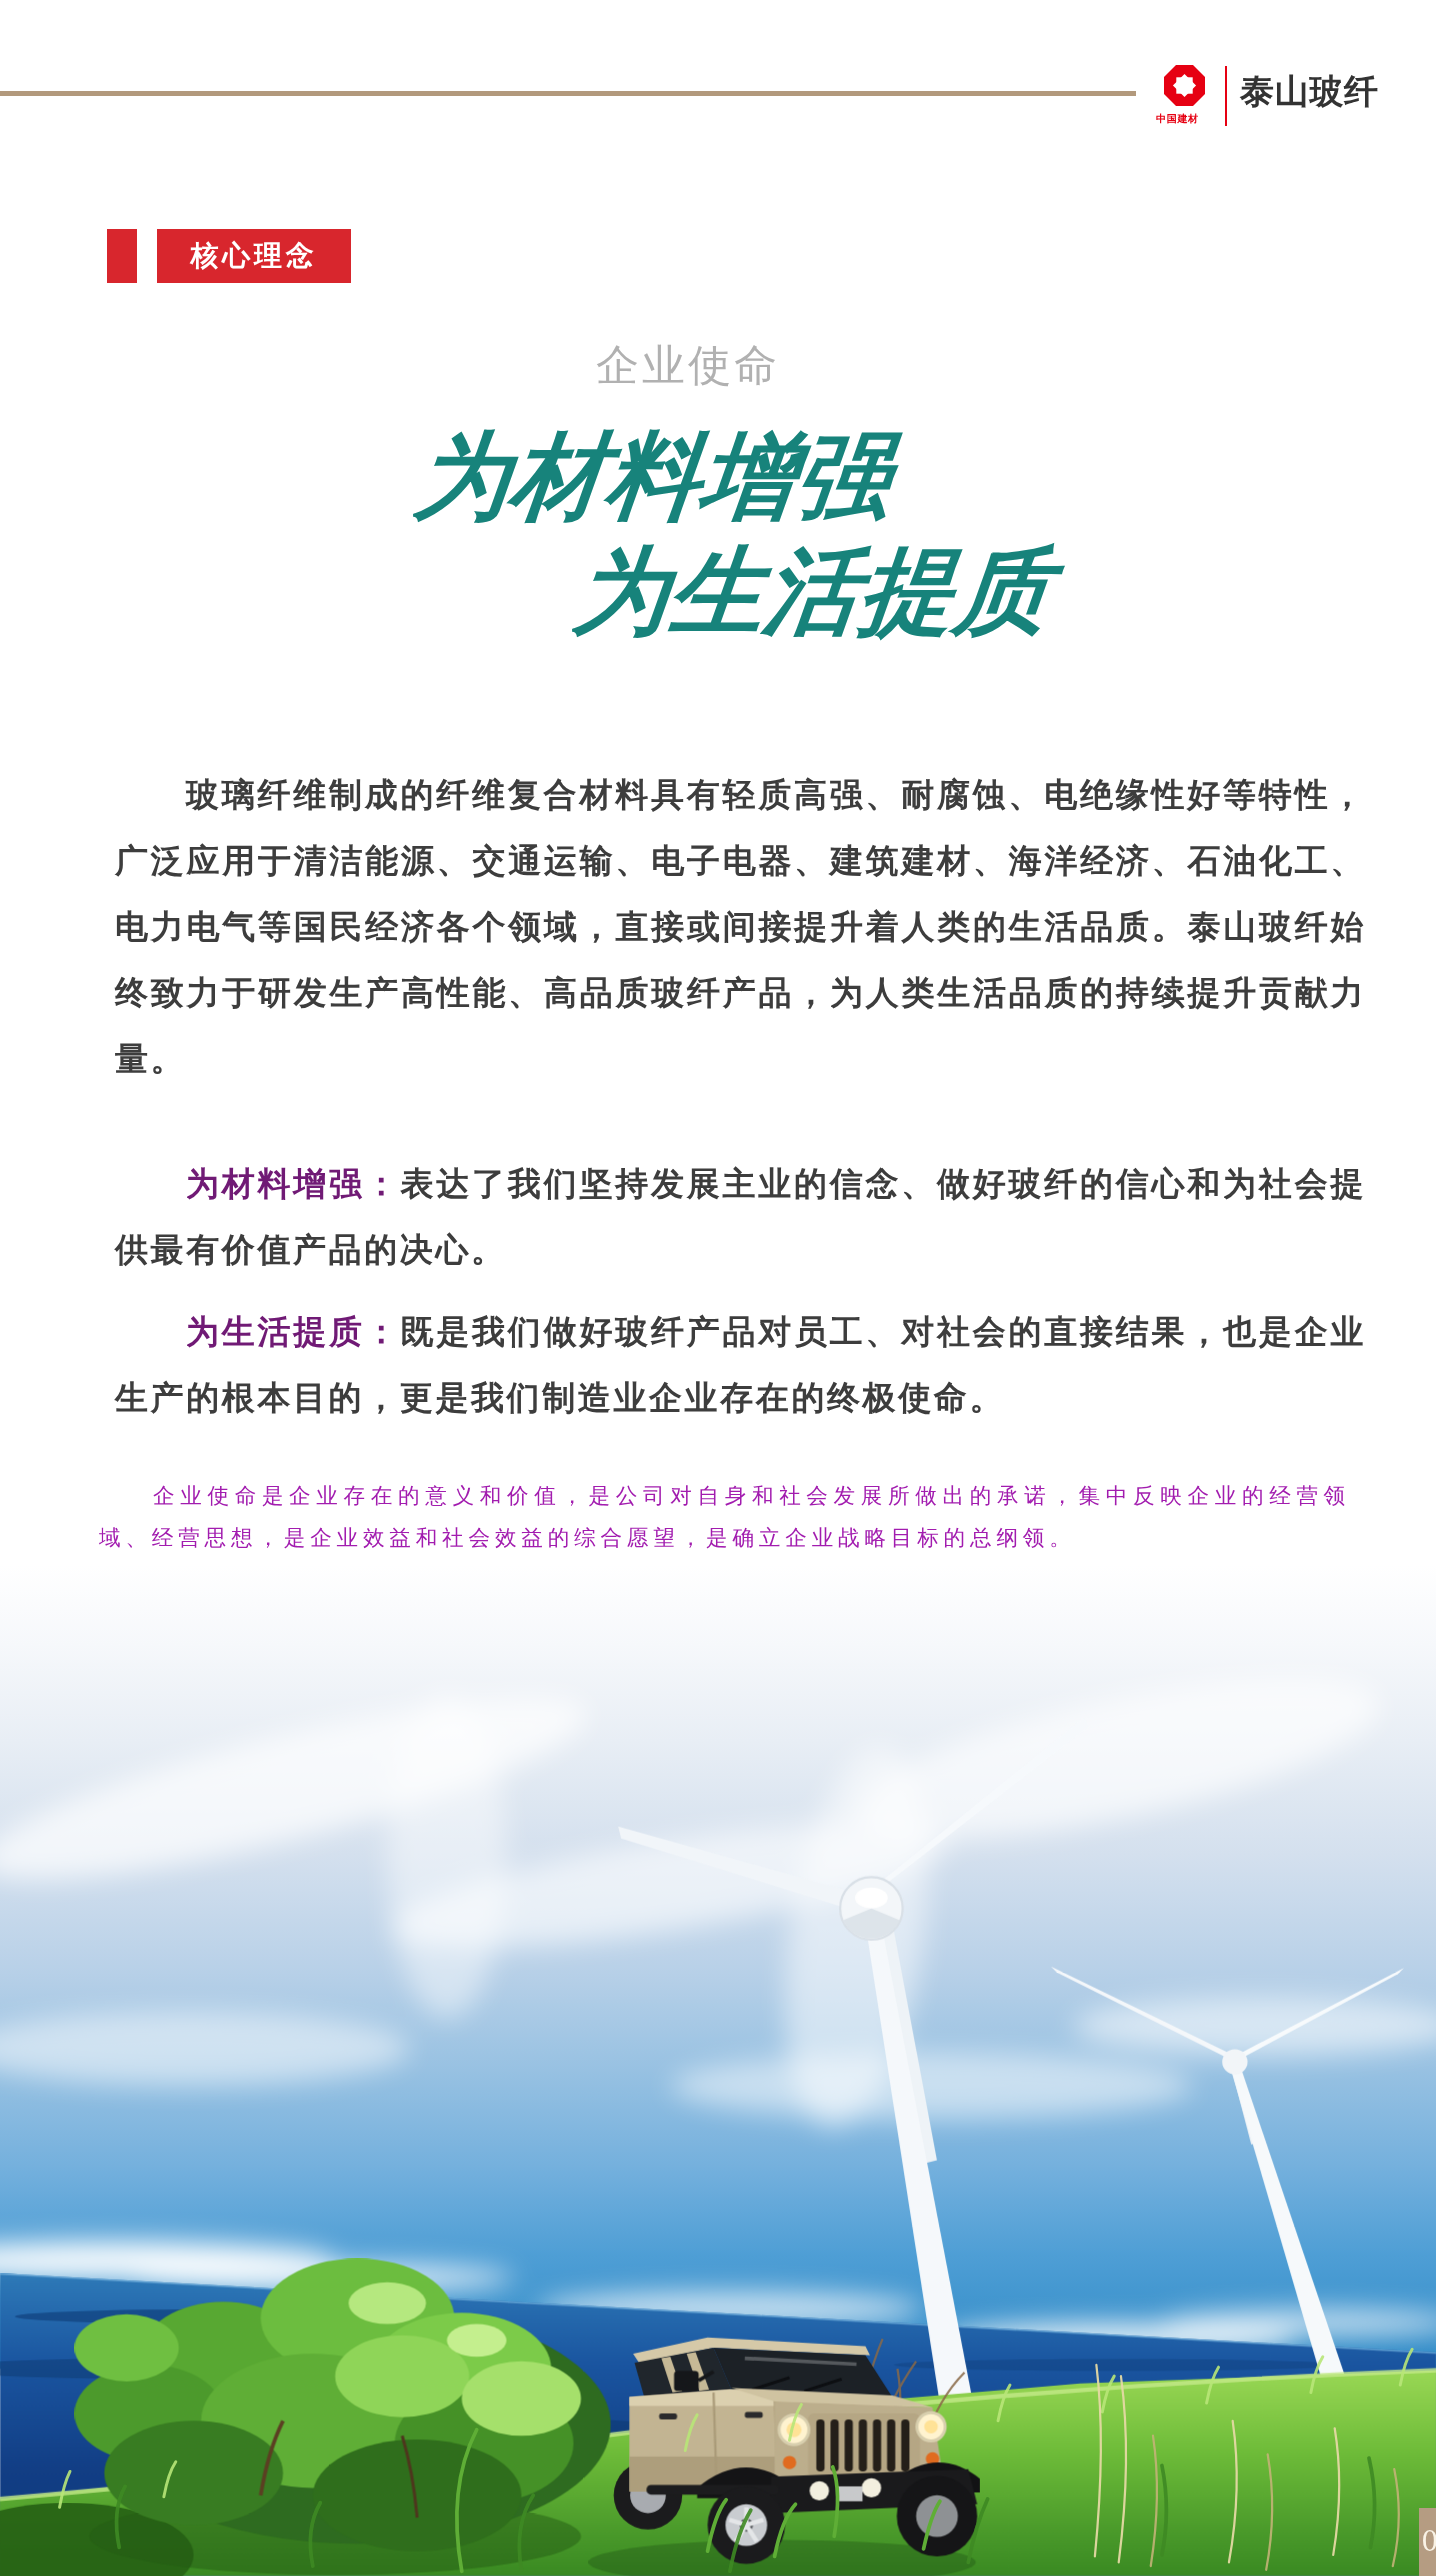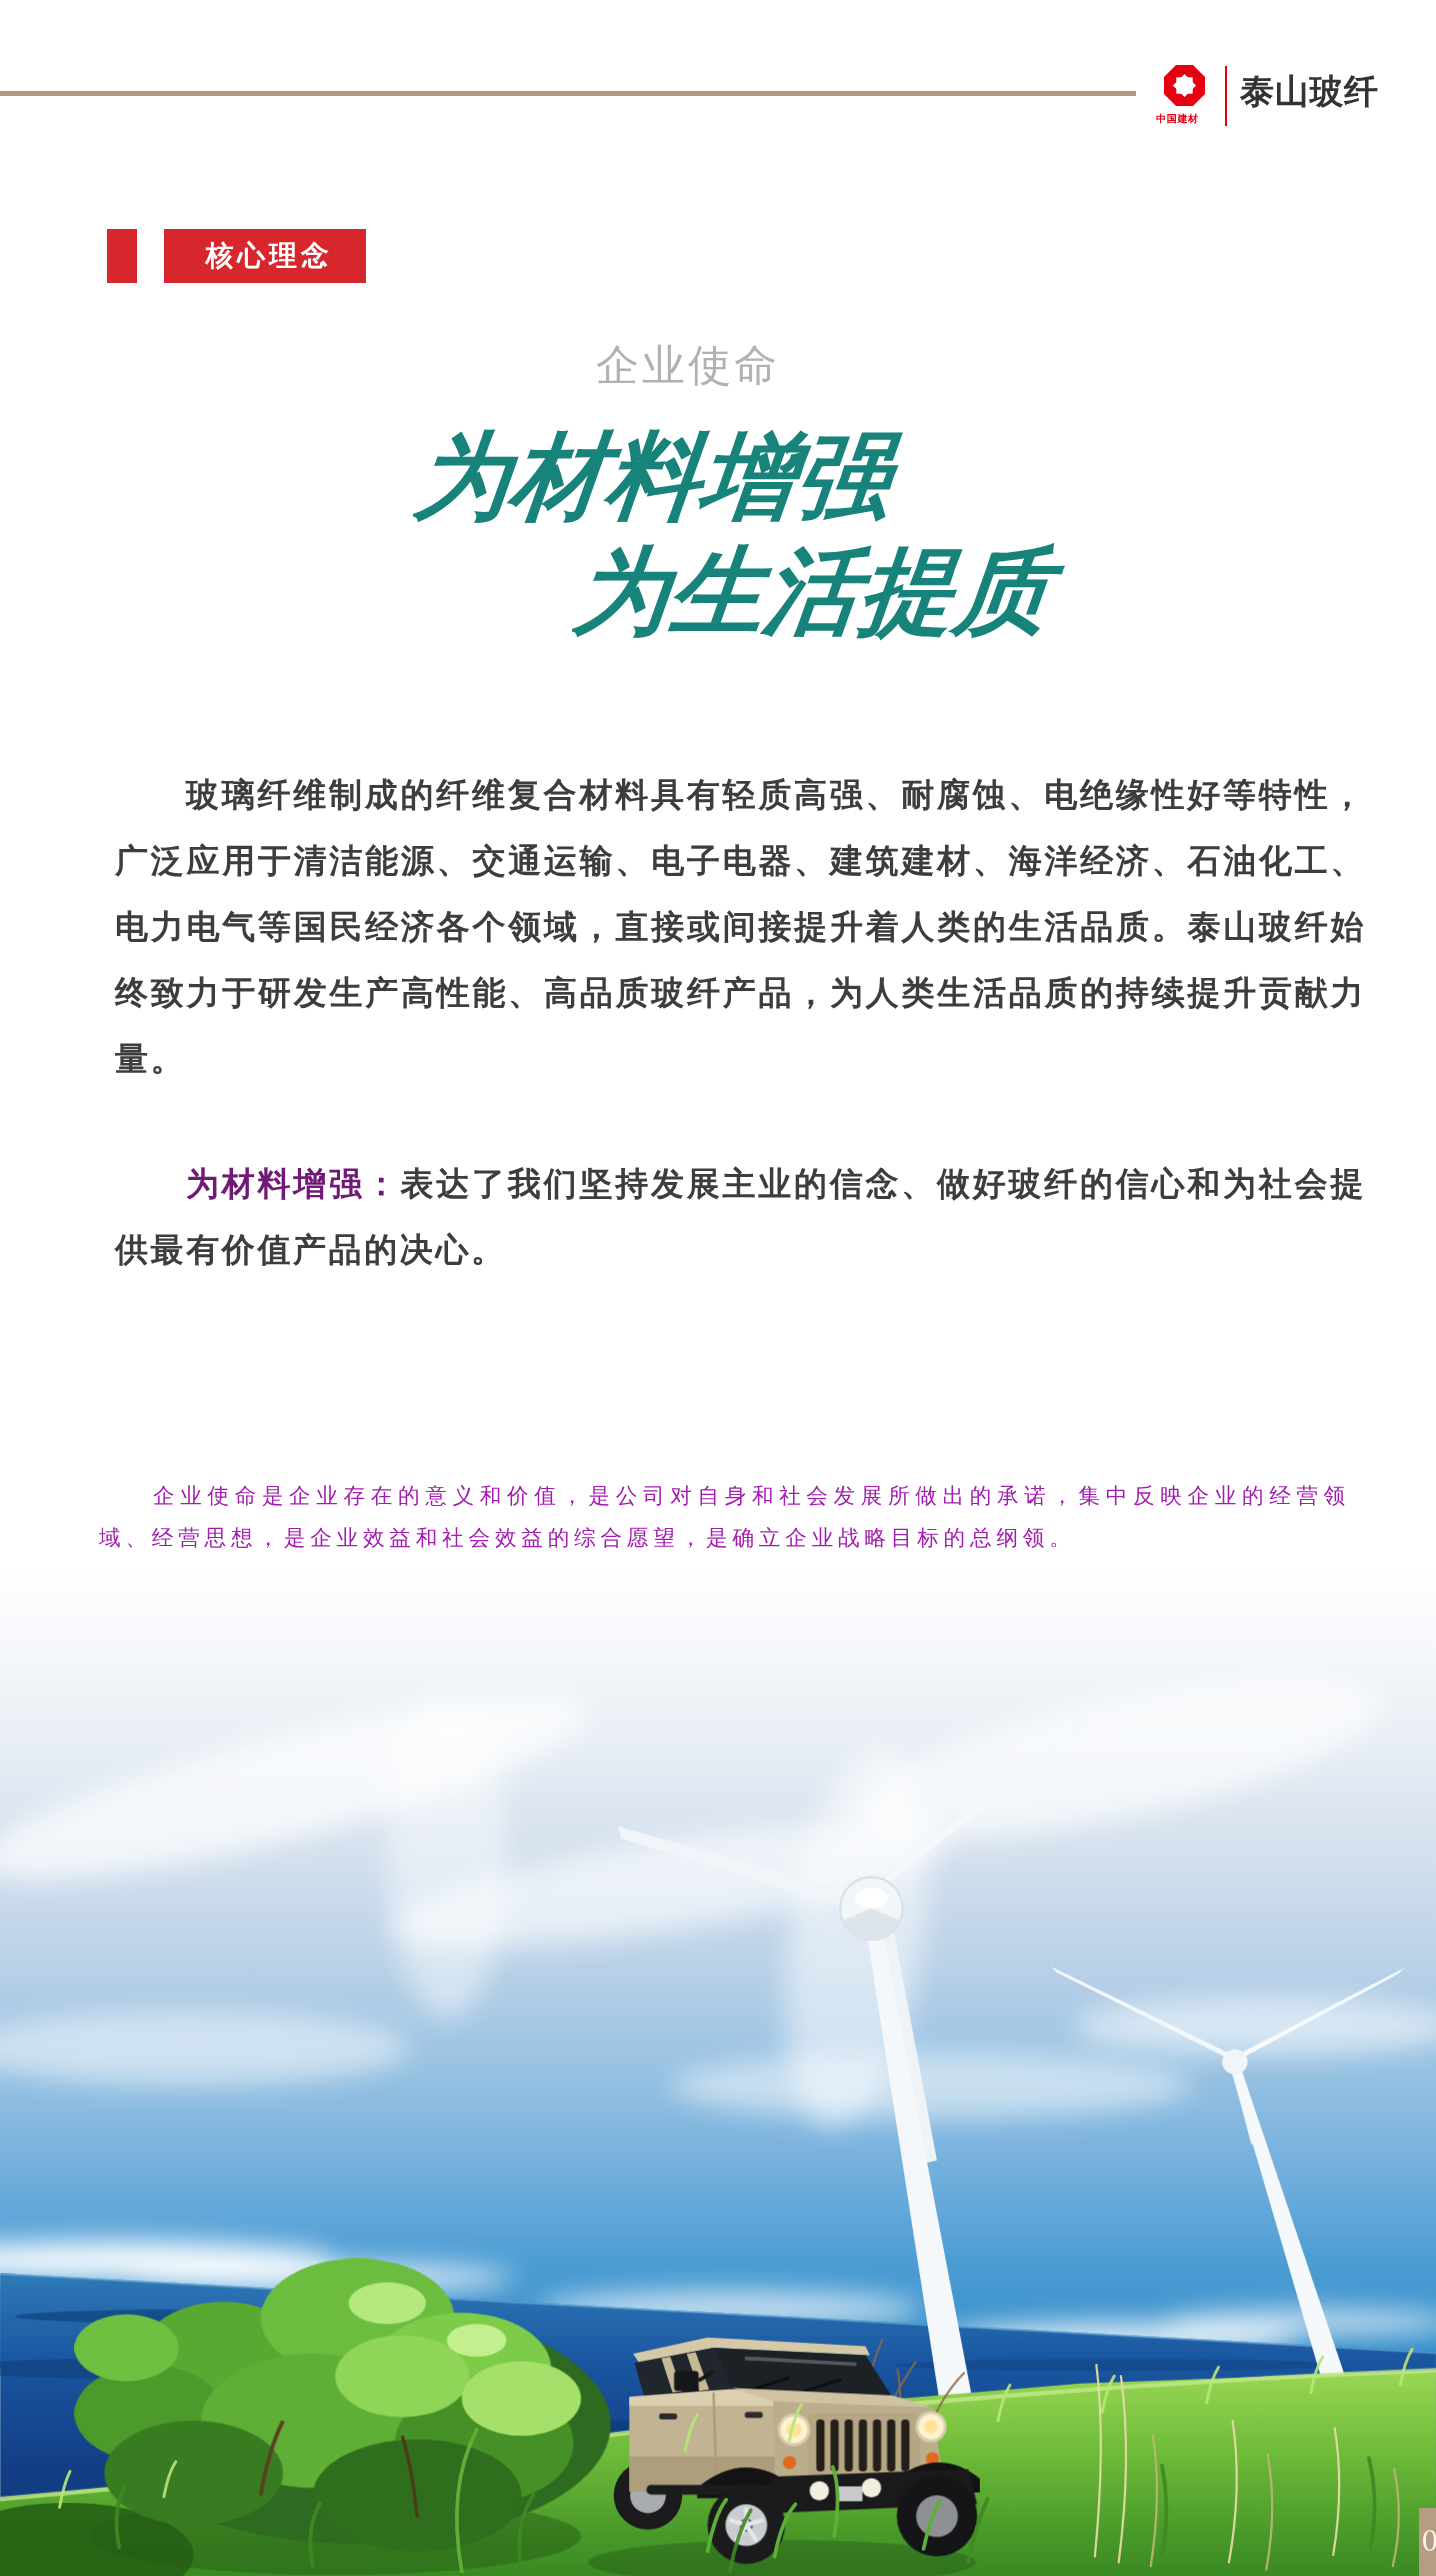--- a/index.html
+++ b/index.html
@@ -9,23 +9,23 @@
   .top-rule{position:absolute;left:0;top:91px;width:1136px;height:4.5px;background:#b2997c;}
   .logo{position:absolute;left:1164px;top:64px;width:41px;height:43px;}
   .logo svg{display:block;width:41px;height:43px;}
   .logo-caption{position:absolute;left:1156px;top:112px;width:57px;
         font-size:10px;font-weight:700;color:#e60012;letter-spacing:0.7px;}
   .brand-divider{position:absolute;left:1225px;top:66px;width:2.2px;height:60px;background:#e60012;}
   .brand-name{position:absolute;left:1240px;top:72px;font-size:34px;line-height:39px;
         font-weight:700;color:#333333;letter-spacing:0.7px;}
   
   .badge-block{position:absolute;left:107px;top:229px;width:30px;height:54px;background:#d8262d;}
-  .badge-main{position:absolute;left:164px;top:229px;width:194px;height:54px;background:#d8262d;
+  .badge-main{position:absolute;left:157px;top:229px;width:194px;height:54px;background:#d8262d;
         color:#ffffff;font-size:28px;font-weight:700;letter-spacing:3.7px;
-        display:flex;align-items:center;justify-content:center;padding-left:8px;}
+        display:flex;align-items:center;justify-content:center;}
   
   .subtitle{position:absolute;left:596px;top:337px;font-size:43px;letter-spacing:3px;
         color:#b1b1b1;font-family:"DejaVu Serif","Liberation Serif",serif;}
   .slogan{position:absolute;color:#17837b;font-size:95px;font-weight:700;
         font-family:"DejaVu Serif","Liberation Serif",serif;font-style:italic;
         transform:skewX(-6deg);transform-origin:left bottom;white-space:nowrap;}
   .slogan.l1{left:409px;top:414px;}
   .slogan.l2{left:568px;top:529px;}
   
   .copy{position:absolute;left:99px;width:1251px;margin:16px;color:#3d3d3d;
@@ -68,20 +68,21 @@
   <div class="badge-main">核心理念</div>
 
   <div class="subtitle">企业使命</div>
   <div class="slogan l1">为材料增强</div>
   <div class="slogan l2">为生活提质</div>
 
   <p class="copy intro">玻璃纤维制成的纤维复合材料具有轻质高强、耐腐蚀、电绝缘性好等特性，广泛应用于清洁能源、交通运输、电子电器、建筑建材、海洋经济、石油化工、电力电气等国民经济各个领域，直接或间接提升着人类的生活品质。泰山玻纤始终致力于研发生产高性能、高品质玻纤产品，为人类生活品质的持续提升贡献力量。</p>
 
   <p class="copy point1"><span class="lead">为材料增强：</span><span>表达了我们坚持发展主业的信念、做好玻纤的信心和为社会提供最有价值产品的决心。</span></p>
 
+  <p class="copy point2"><span class="lead">为生活提质：</span><span>既是我们做好玻纤产品对员工、对社会的直接结果，也是企业生产的根本目的，更是我们制造业企业存在的终极使命。</span></p>
 
   <p class="note">企业使命是企业存在的意义和价值，是公司对自身和社会发展所做出的承诺，集中反映企业的经营领域、经营思想，是企业效益和社会效益的综合愿望，是确立企业战略目标的总纲领。</p>
 
   <div class="photo">
     <svg viewBox="0 0 1928 1358">
       <defs>
         <linearGradient id="sky" x1="0" y1="0" x2="0" y2="1">
           <stop offset="0" stop-color="#ffffff"></stop>
           <stop offset="0.10" stop-color="#f6f8fb"></stop>
           <stop offset="0.22" stop-color="#e8eef5"></stop>

